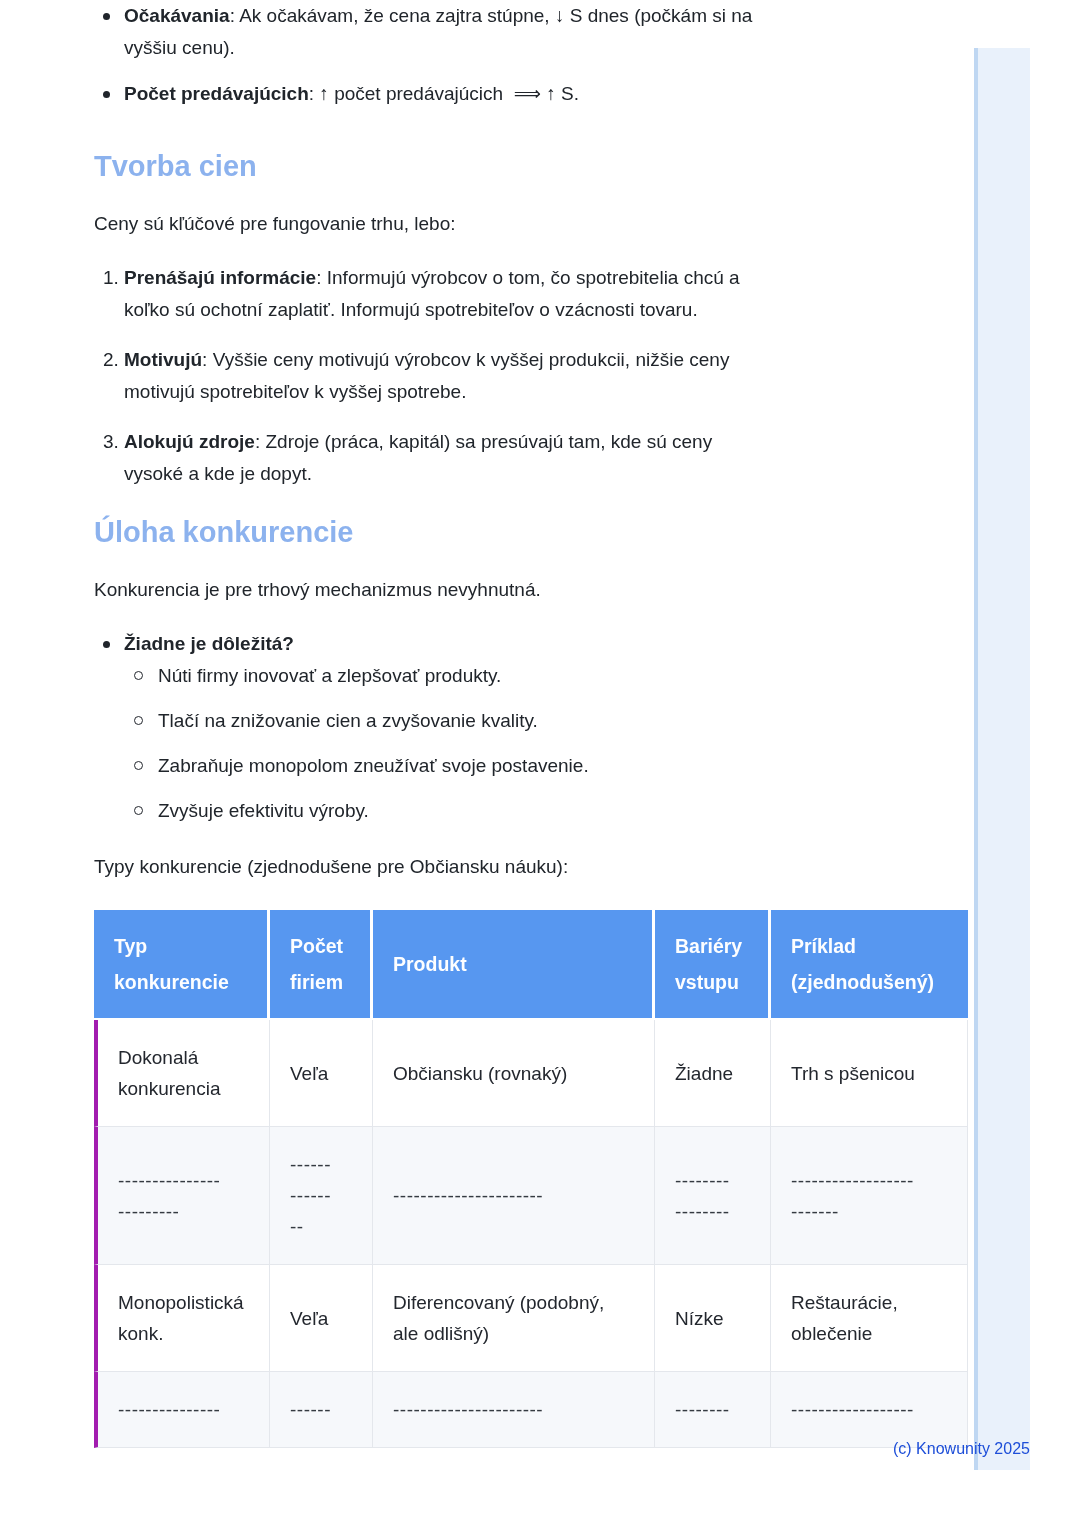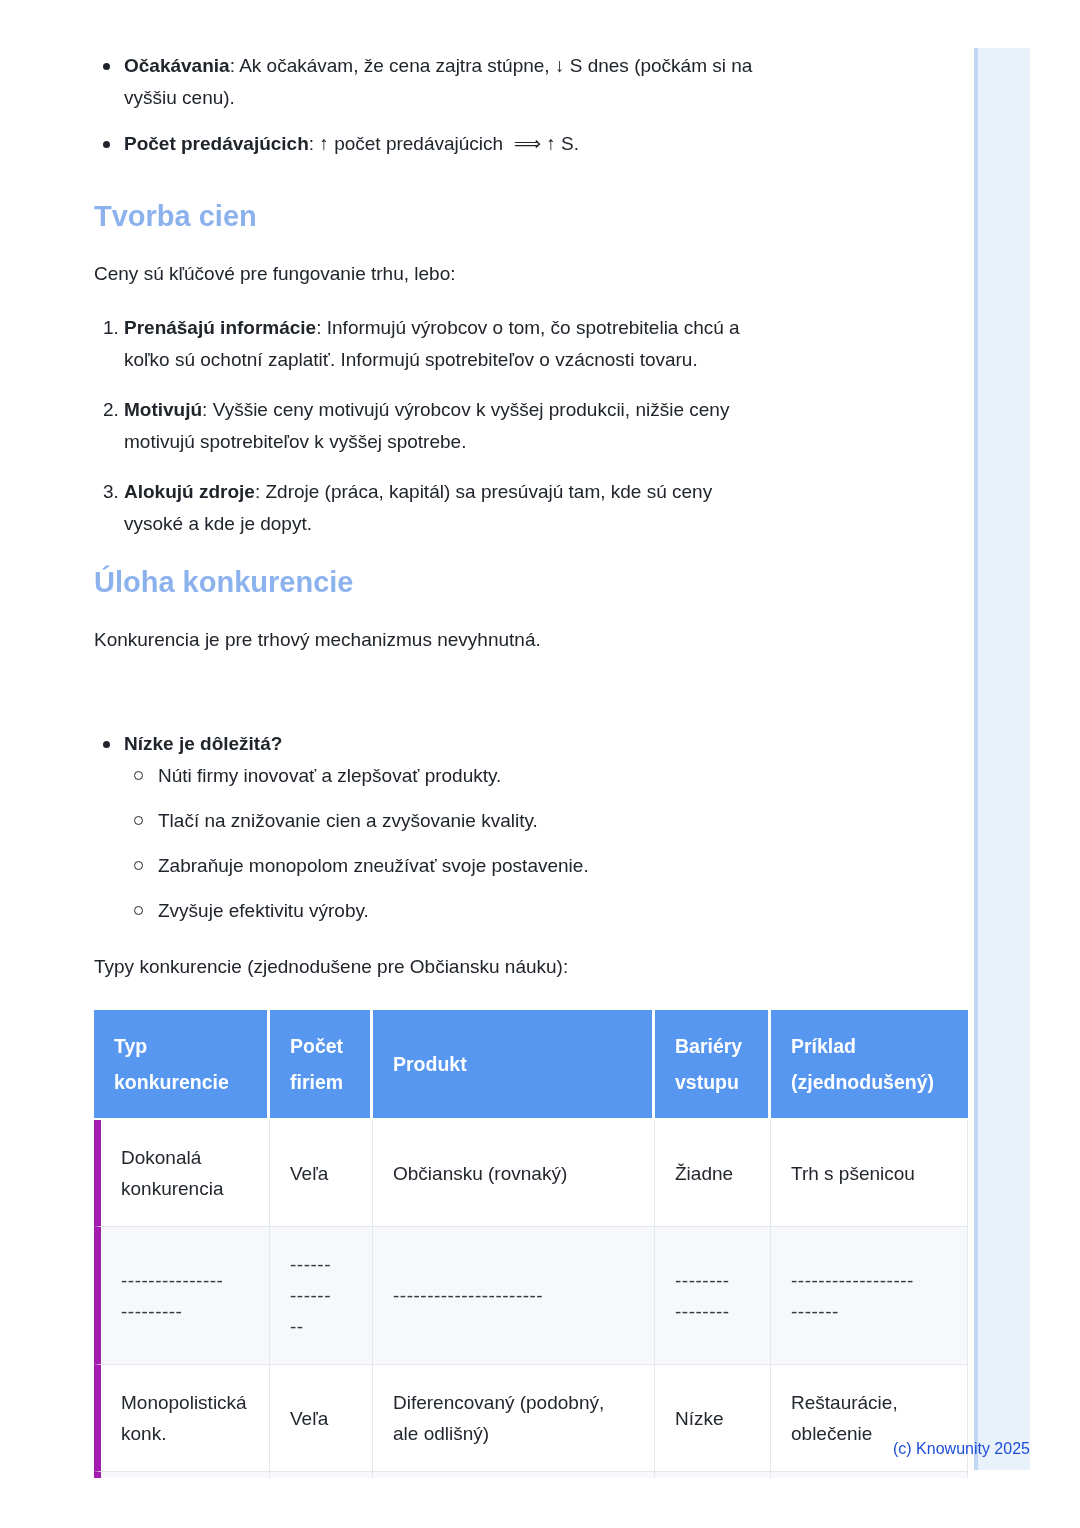--- a/index.html
+++ b/index.html
@@ -29,21 +29,21 @@
     width: 874px;
     font-size: 19px;
     line-height: 32px;
   }
   .content b { font-weight: 700; }
   ul, ol { list-style: none; margin: 0; padding: 0; }
   li { display: flex; align-items: flex-start; }
   .li-text { margin: 0; white-space: pre-line; }
   .para { margin: 26px 0 0 0; white-space: pre-line; }
 
-  .l1 { padding-top: 50px; }
+  .l1 { }
   .l1 li { margin-bottom: 14px; }
   .l1 li:last-child { margin-bottom: 0; }
   .dot {
     flex: 0 0 auto;
     width: 7px; height: 7px;
     margin: 13px 14px 0 9px;
     border-radius: 50%;
     background: #20252B;
   }
   .nl { margin-top: 22px; }
@@ -97,21 +97,21 @@
     font-size: 19px;
     color: #23272E;
     vertical-align: middle;
     line-height: 31px;
     padding: 22px 20px;
     border-right: 1px solid #E4E7EC;
     border-bottom: 1px solid #E4E7EC;
     background: #ffffff;
     white-space: pre-line;
   }
-  table.comp td:first-child { border-left: 7px solid #a21caf; }
+  table.comp td:first-child { border-left: 4px solid #a21caf; }
   table.comp tr.alt td { background: #F6F8FB; }
   table.comp tr.dashes td { letter-spacing: 0.5px; color: #343A41; }
 
   .watermark {
     position: absolute;
     left: 893px; top: 1440px;
     font-size: 16px;
     line-height: 18px;
     color: #1d4ed8;
     z-index: 5;
@@ -159,21 +159,21 @@
 vysoké a kde je dopyt.</span></p>
       </li>
     </ol>
 
     <h2 class="h2b">Úloha konkurencie</h2>
     <p class="para">Konkurencia je pre trhový mechanizmus nevyhnutná.</p>
 
     <ul class="l1 l1b">
       <li>
         <span class="dot"></span>
-        <p class="li-text"><b>Nízke je dôležitá?</b></p>
+        <p class="li-text"><b>Žiadne je dôležitá?</b></p>
       </li>
     </ul>
 
     <ul class="l2">
       <li>
         <span class="ring"></span>
         <p class="li-text">Núti firmy inovovať a zlepšovať produkty.</p>
       </li>
       <li>
         <span class="ring"></span>

